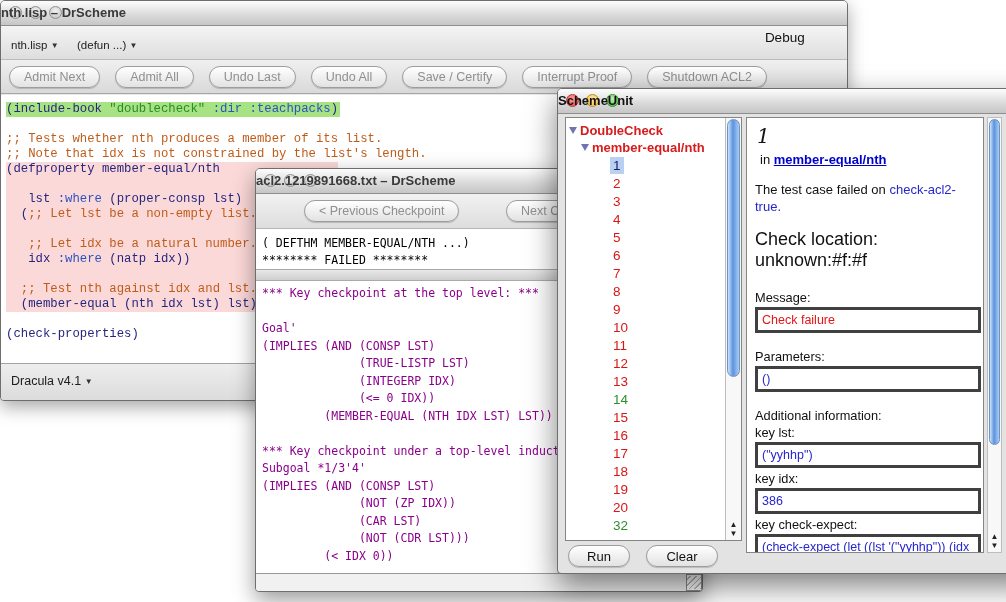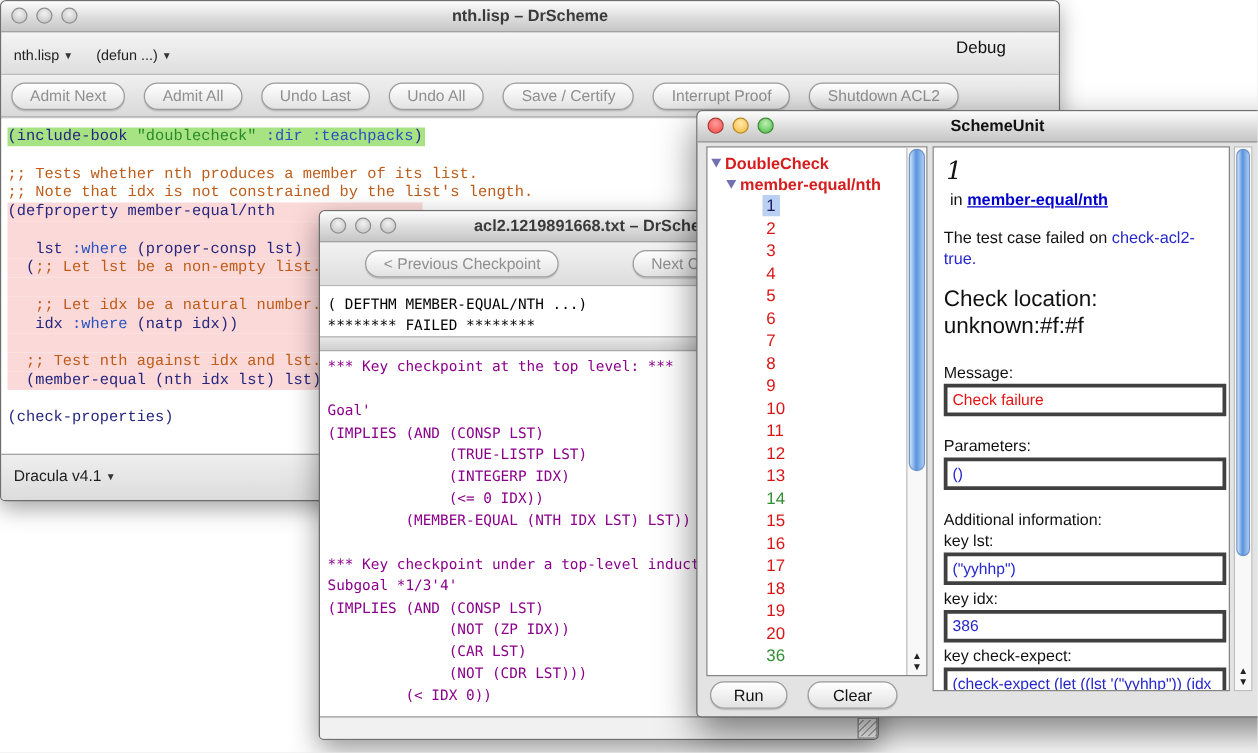--- a/index.html
+++ b/index.html
@@ -3,21 +3,21 @@
 <meta charset="utf-8">
 <style>
   html,body{margin:0;padding:0;}
   body{width:1006px;height:602px;position:relative;overflow:hidden;background:#fff;
        font-family:"Liberation Sans",sans-serif;-webkit-font-smoothing:antialiased;}
   .window{position:absolute;border:1px solid #6e6e6e;border-radius:5px 5px 4px 4px;
           overflow:hidden;background:#e9e9e9;}
   .titlebar{position:absolute;left:0;right:0;top:0;height:24px;
             background:linear-gradient(#fdfdfd,#dcdcdc 55%,#c6c6c6);
             border-bottom:1px solid #8d8d8d;}
-  .title{position:absolute;left:0;right:0;top:4px;text-align:center;font-size:13px;
+  .title{position:absolute;left:0;right:0;top:4px;text-align:left;font-size:13px;
          color:#3a3a3a;font-weight:bold;white-space:nowrap;}
   .titlebar.active .title{color:#111;}
   .lights{position:absolute;left:8px;top:5px;display:flex;gap:7px;}
   .light{width:13px;height:13px;border-radius:50%;border:1px solid #8f8f8f;box-sizing:border-box;
          background:radial-gradient(circle at 50% 35%,#f2f2f2,#bdbdbd);}
   .light.red{background:radial-gradient(circle at 50% 35%,#ff9d9b,#ee4b47);border-color:#b03a35;}
   .light.yel{background:radial-gradient(circle at 50% 35%,#ffe9a8,#f6b73c);border-color:#b98a22;}
   .light.grn{background:radial-gradient(circle at 50% 35%,#c0f0b5,#46ba3e);border-color:#3c8a33;}
   .pill{display:inline-flex;align-items:center;justify-content:center;height:22px;
         padding:0 14px;border-radius:11px;border:1px solid #9d9d9d;
@@ -47,21 +47,21 @@
   .cl.bg-pink{background:#fcd9d9;width:332px;}
   .tok-p{color:#26267f;} .tok-k{color:#2a52c0;} .tok-s{color:#2a8a2a;} .tok-c{color:#bf5c1a;margin-top:35px;}
   #statusbar{position:absolute;left:0;right:0;bottom:0;height:36px;
              background:linear-gradient(#eeeeee,#dcdcdc);border-top:1px solid #a3a3a3;}
   #dracula-menu{position:absolute;left:10px;top:10px;font-size:12.5px;color:#1c1c1c;}
 
   
   #win-acl2{left:255px;top:168px;width:446px;height:422px;box-shadow:0 8px 22px rgba(0,0,0,.4);}
   #acl2-btnbar{position:absolute;left:0;right:0;top:25px;height:34px;
                background:linear-gradient(#f2f2f2,#dddddd);border-bottom:1px solid #b5b5b5;}
-  #btn-prev{position:absolute;left:36px;top:6px;}
+  #btn-prev{position:absolute;left:48px;top:6px;}
   #btn-next{position:absolute;left:250px;top:6px;}
   #acl2-text{position:absolute;left:0;top:60px;right:16px;bottom:17px;background:#fff;
              border-right:1px solid #9a9a9a;overflow:hidden;
              font-family:"Liberation Mono",monospace;font-size:11.5px;}
   #acl2-header{margin:6px 0 0 6px;color:#000;line-height:17px;white-space:pre;}
   #acl2-divider{position:absolute;left:0;right:0;top:40px;height:10px;
                 background:linear-gradient(#e8e8e8,#cfcfcf);border-top:1px solid #aaa;border-bottom:1px solid #aaa;}
   #acl2-checkpoints{position:absolute;left:6px;top:56px;color:#8b008b;line-height:17.5px;white-space:pre;margin:0;}
   #acl2-vscroll{position:absolute;right:0;top:60px;bottom:17px;width:16px;background:#ededed;}
   #acl2-hscroll{position:absolute;left:0;bottom:0;right:16px;height:17px;background:#f1f1f1;border-top:1px solid #9a9a9a;}
@@ -276,21 +276,21 @@
         <div class="case-row"><span class="case-num fail">11</span></div>
         <div class="case-row"><span class="case-num fail">12</span></div>
         <div class="case-row"><span class="case-num fail">13</span></div>
         <div class="case-row"><span class="case-num pass">14</span></div>
         <div class="case-row"><span class="case-num fail">15</span></div>
         <div class="case-row"><span class="case-num fail">16</span></div>
         <div class="case-row"><span class="case-num fail">17</span></div>
         <div class="case-row"><span class="case-num fail">18</span></div>
         <div class="case-row"><span class="case-num fail">19</span></div>
         <div class="case-row"><span class="case-num fail">20</span></div>
-        <div class="case-row"><span class="case-num pass">36</span></div>
+        <div class="case-row"><span class="case-num pass">32</span></div>
       </div>
     <div class="vscroll" id="tree-scroll">
       <div class="thumb" id="tree-thumb"></div>
       <div class="sb-arrows">
           <div>▲</div>
           <div>▼</div>
         </div>
     </div>
   </div>
 

